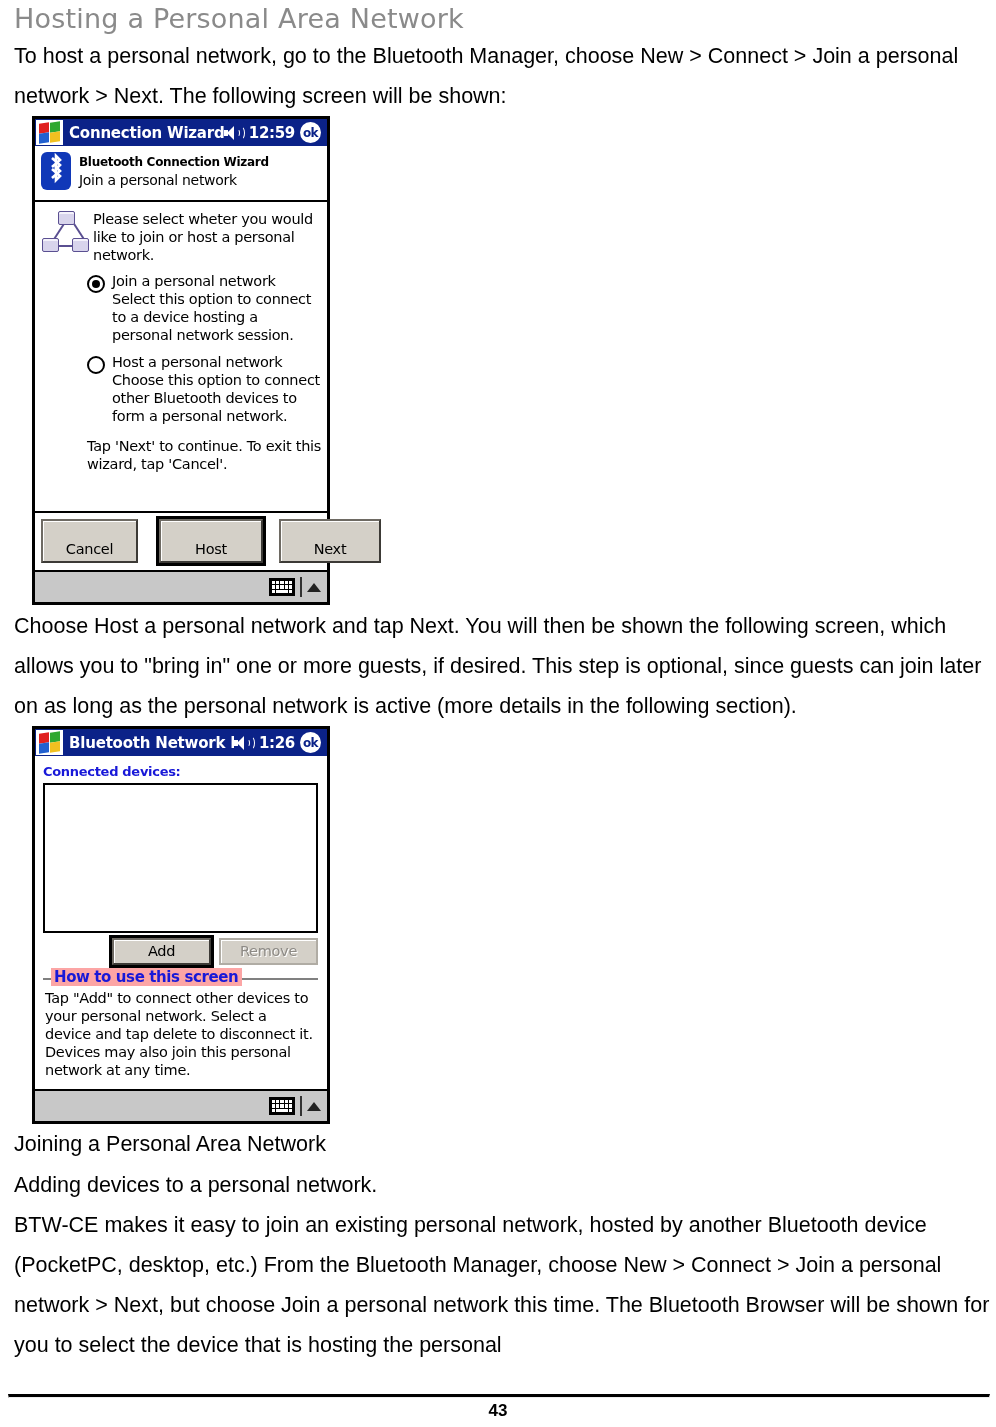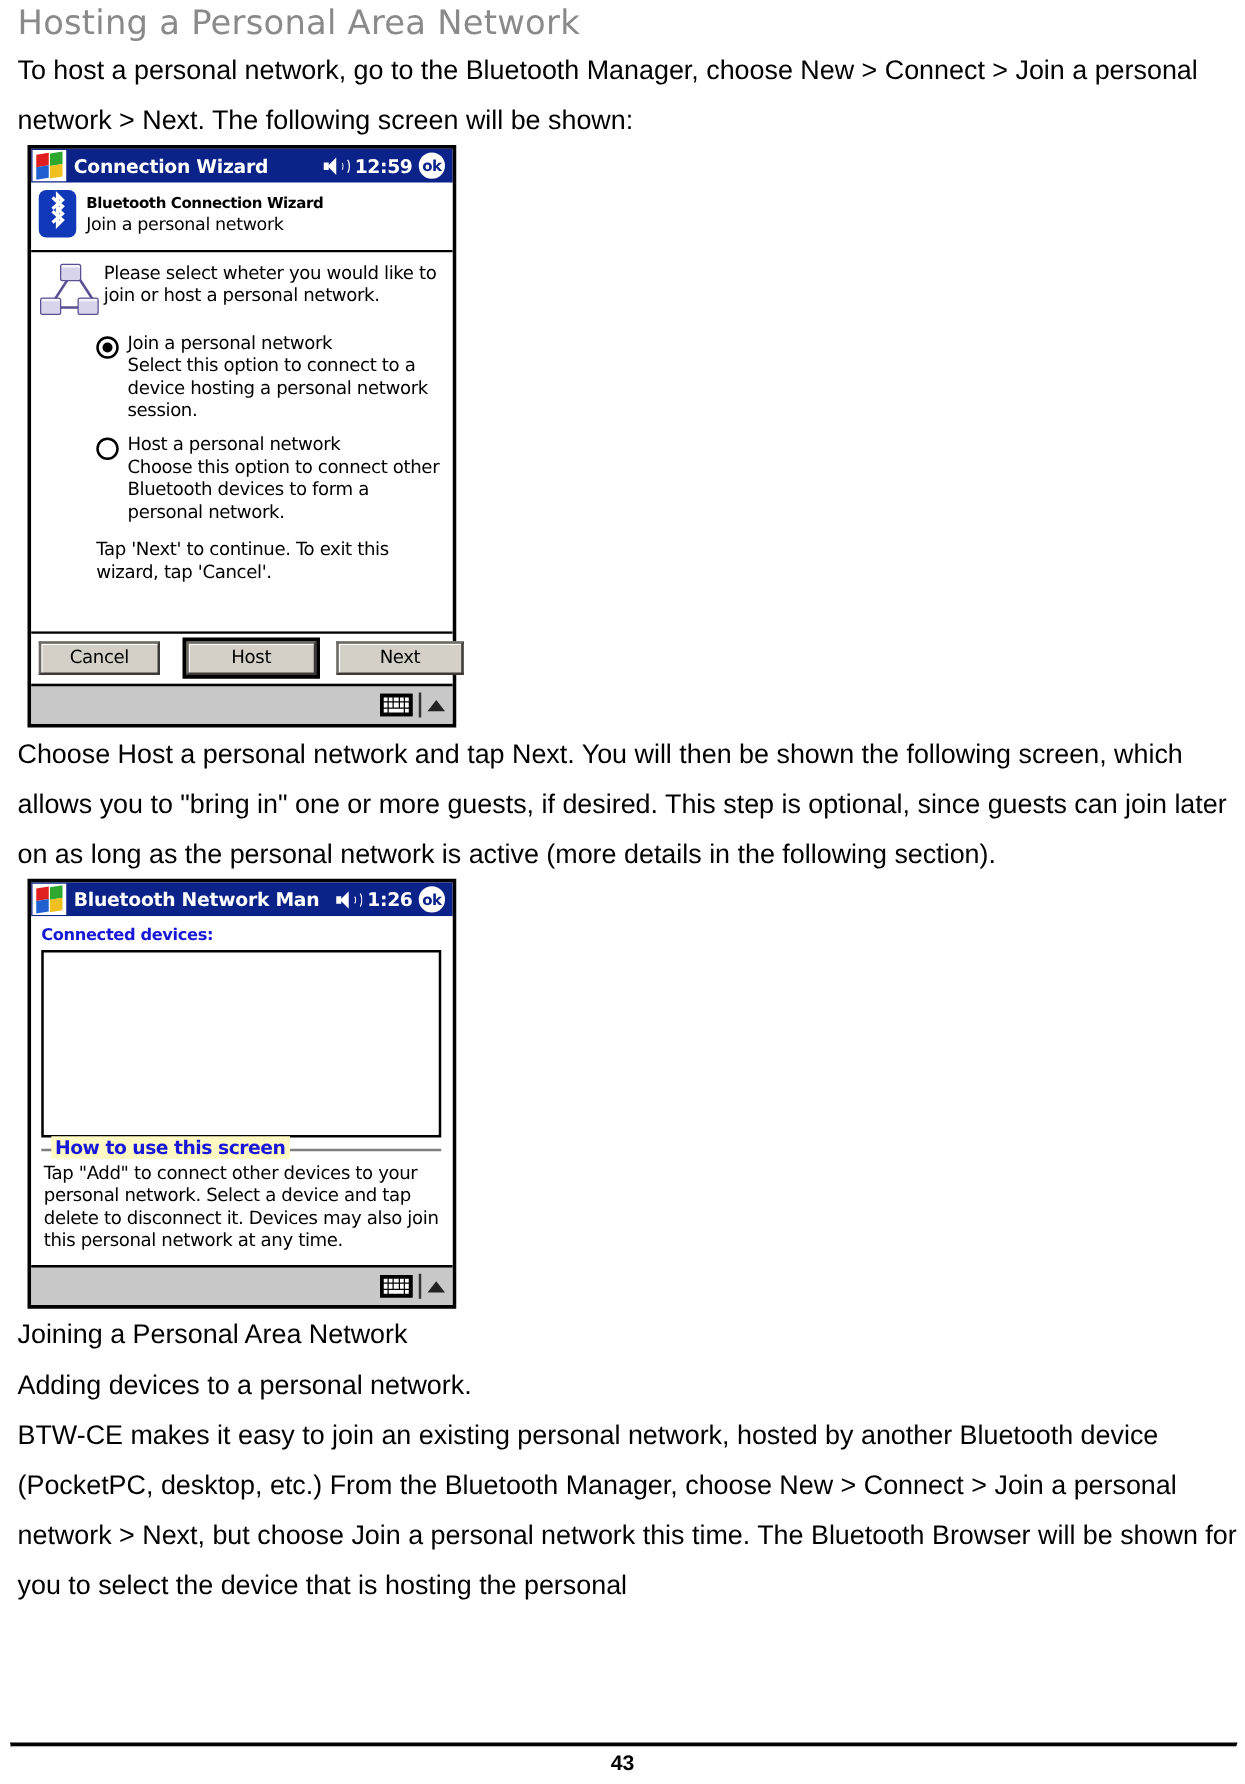--- a/index.html
+++ b/index.html
@@ -42,25 +42,25 @@
     font-size: 21.5px;
     line-height: 40px;
     color: #000;
     margin: 0 0 0 8px;
     max-width: 980px;
   }
 
   
   .ppc {
     position: relative;
-    width: 343px;
+    width: 298px;
     border: 3px solid #000000;
     background: #ffffff;
     box-sizing: border-box;
-    margin-left: 16px;
+    margin-left: 26px;
     font-family: "DejaVu Sans", sans-serif;
   }
 
   
   .ppc-titlebar {
     height: 27px;
     background: #0b2288;
     display: flex;
     align-items: center;
     padding: 0;
@@ -288,21 +288,21 @@
   }
   .ppc-btn {
     background: #d4d0c8;
     border: 2px solid #6e6a63;
     border-right-color: #3c3a36;
     border-bottom-color: #3c3a36;
     box-shadow: inset 1px 1px 0 #ffffff;
     font-size: 14.5px;
     color: #000;
     text-align: center;
-    padding: 3px 0 4px 0;
+    padding: 20px 0 4px 0;
     letter-spacing: -0.3px;
     font-family: "DejaVu Sans", sans-serif;
     flex: 0 0 auto;
   }
   .ppc-btn.w-cancel { width: 93px; }
   .ppc-btn.w-back   { width: 100px; margin-left: 11px; }
   .ppc-btn.w-next   { width: 98px;  margin-left: 6px; }
   .ppc-btn.focused  { outline: 3px solid #000; outline-offset: 0px; }
 
   
@@ -383,21 +383,21 @@
   .groupbox {
     position: relative;
     border-top: 2px solid #808080;
     margin: 9px 4px 0 2px;
     padding: 4px 0 4px 0;
   }
   .groupbox-title {
     position: absolute;
     top: -12px;
     left: 8px;
-    background: #fef9c3;
+    background: #fca5a5;
     padding: 0 4px 0 3px;
     color: #1818d8;
     font-weight: bold;
     font-size: 15px;
     letter-spacing: -0.4px;
   }
   .groupbox-body {
     font-size: 14.5px;
     line-height: 18px;
     letter-spacing: -0.3px;
@@ -555,20 +555,24 @@
         <div class="ppc-clock">1:26</div>
         <div class="ok-btn">ok</div>
       </div>
     </div>
 
 
     <div class="ppc-body">
       <div class="pnm-label">Connected devices:</div>
       <div class="pnm-listbox"></div>
 
+      <div class="pnm-btnrow">
+        <div class="pnm-btn focused">Add</div>
+        <div class="pnm-btn disabled">Remove</div>
+      </div>
 
       <div class="groupbox">
         <div class="groupbox-title">How to use this screen</div>
         <div class="groupbox-body">Tap "Add" to connect other devices to your personal network. Select a device and tap delete to disconnect it. Devices may also join this personal network at any time.</div>
       </div>
     </div>
 
     <div class="ppc-taskbar">
       <div class="kbd-icon">
         <span></span>

